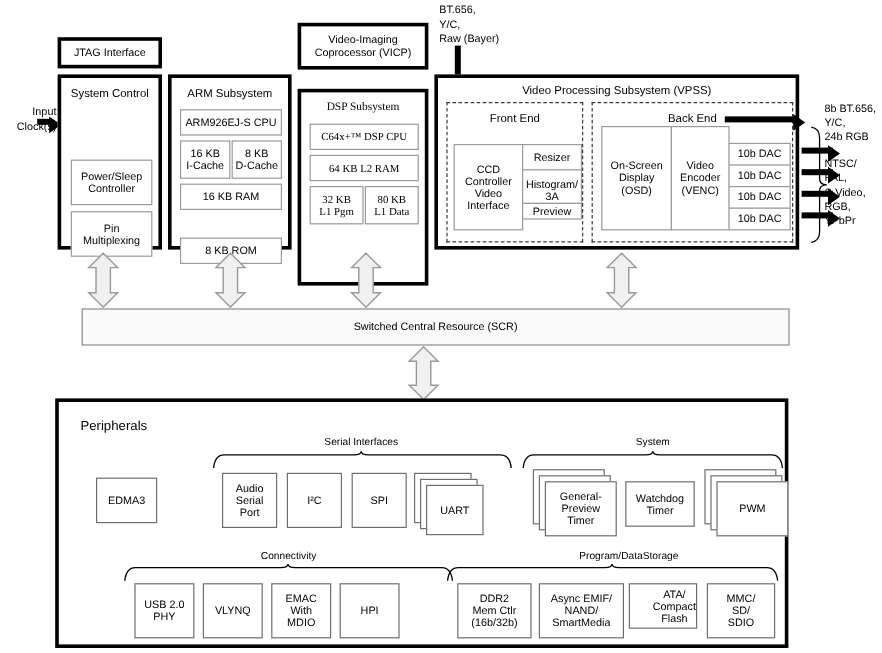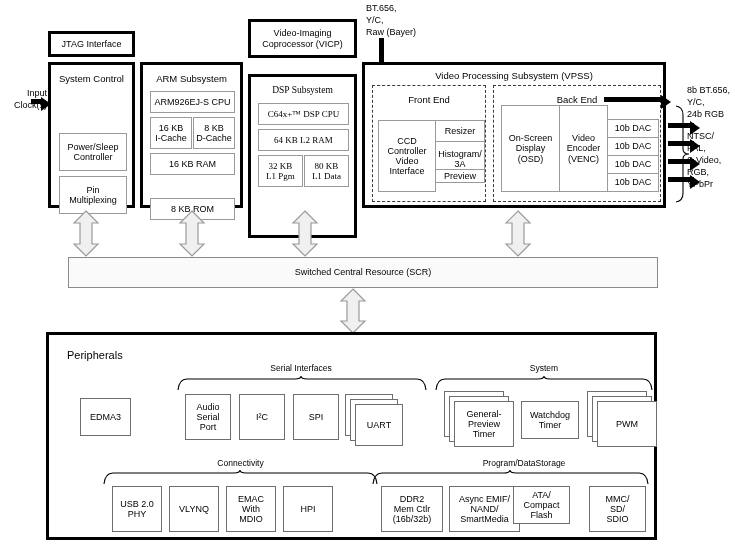--- a/index.html
+++ b/index.html
@@ -383,21 +383,21 @@
     <div class="abs plainbox ctr lbl" style="left:332px; top:151px; width:62px; height:46px; white-space:pre;">
       <span>DDR2
 Mem Ctlr
 (16b/32b)</span>
     </div>
     <div class="abs plainbox ctr lbl" style="left:400px; top:151px; width:71px; height:46px; white-space:pre;">
       <span>Async EMIF/
 NAND/
 SmartMedia</span>
     </div>
-    <div class="abs plainbox ctr lbl" style="left:464px; top:151px; width:57px; height:38px; white-space:pre;">
+    <div class="abs plainbox ctr lbl" style="left:475px; top:151px; width:57px; height:38px; white-space:pre;justify-content:flex-end;">
       <span>ATA/
 Compact
 Flash</span>
     </div>
     <div class="abs plainbox ctr lbl" style="left:540px; top:151px; width:57px; height:46px; white-space:pre;">
       <span>MMC/
 SD/
 SDIO</span>
     </div>
   </div>

